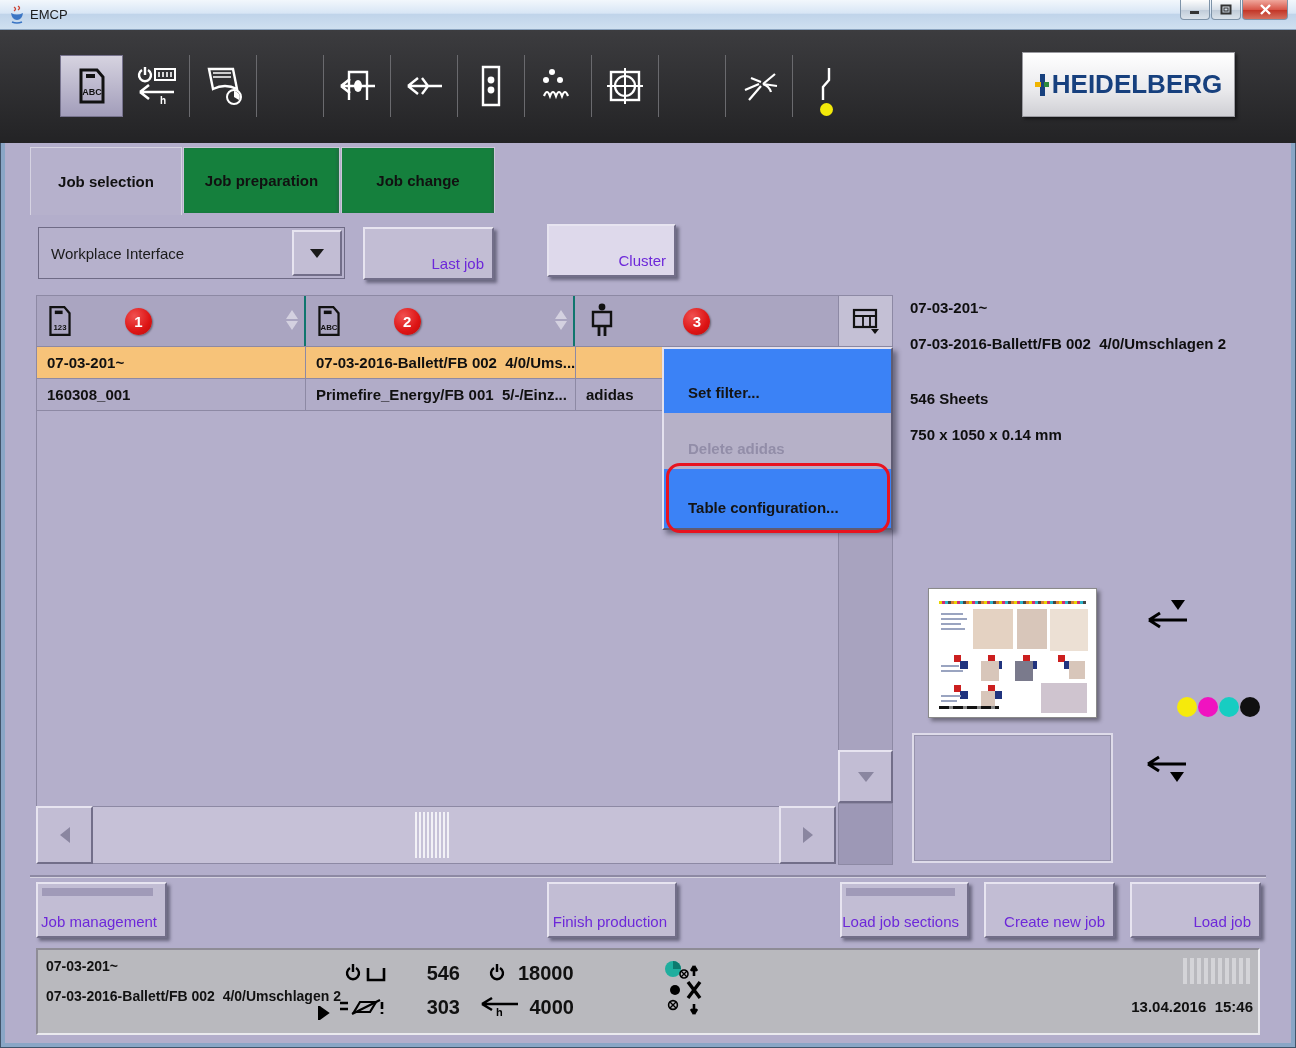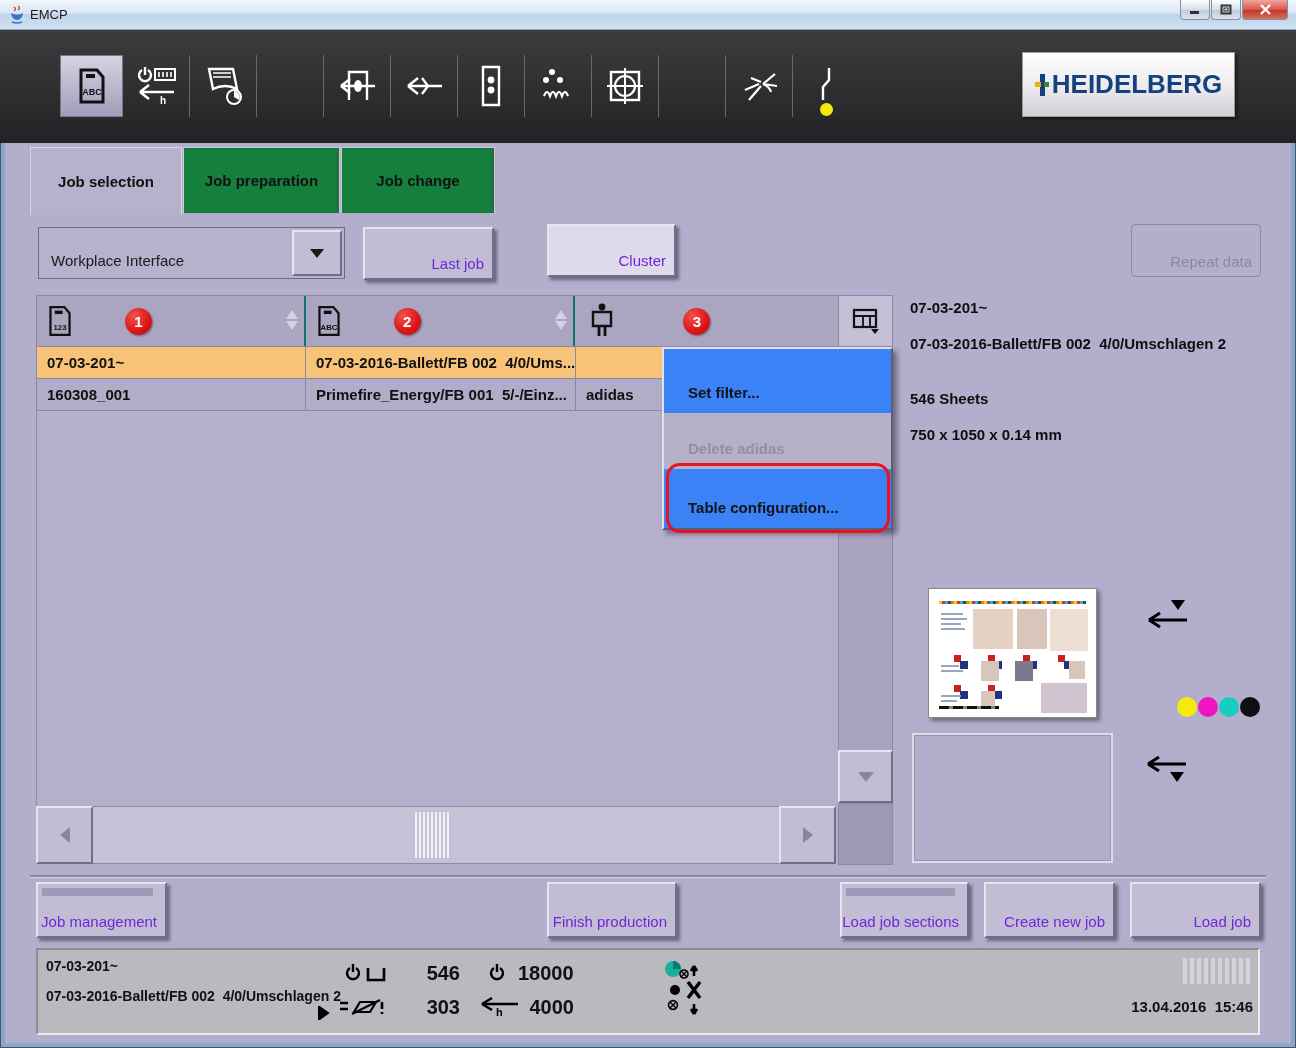--- a/index.html
+++ b/index.html
@@ -55,21 +55,21 @@
     border-right:2px solid #726e89;border-bottom:2px solid #726e89;
     box-shadow:3px 3px 3px rgba(35,35,55,.5);}
   .btn-label{position:absolute;right:8px;bottom:6px;font-size:15px;color:#6d28d9;}
   .btn-disabled{background:transparent;border:1px solid #8d89a4;color:#8d89a4;box-shadow:none;}
   .btn-disabled .btn-label{color:#8d89a4;}
   .btn-light{background:#ded9eb;}
   .btn-stripe{position:absolute;left:4px;top:4px;right:12px;height:8px;background:#a09ab8;}
 
   
   .dd{left:38px;top:227px;width:307px;height:52px;border:1px solid #6f6b86;background:#b6b1cc;}
-  .dd-label{position:absolute;left:12px;bottom:9px;font-size:15px;color:#1a1a1a;}
+  .dd-label{position:absolute;left:12px;bottom:16px;font-size:15px;color:#1a1a1a;}
   .dd-btn{position:absolute;right:2px;top:2px;width:50px;height:46px;background:#c2bdd4;
     border-top:2px solid #e7e4f0;border-left:2px solid #e7e4f0;
     border-right:2px solid #726e89;border-bottom:2px solid #726e89;
     display:flex;align-items:center;justify-content:center;}
   .caret-down{width:0;height:0;border-left:7px solid transparent;border-right:7px solid transparent;
     border-top:9px solid #1a1a1a;}
 
   
   .thead{left:36px;top:295px;width:802px;height:52px;background:#aaa5c1;display:flex;
     border:1px solid #8d89a4;border-right:none;}
@@ -276,23 +276,20 @@
     <div class="dd-btn">
         <span class="caret-down"></span>
       </div>
   </div>
   <div class="abs btn3d" style="left:363px;top:227px;width:131px;height:53px;">
     <span class="btn-label">Last job</span>
   </div>
   <div class="abs btn3d btn-light" style="left:547px;top:224px;width:129px;height:53px;">
     <span class="btn-label">Cluster</span>
   </div>
-  <div class="abs btn-disabled" style="left:1131px;top:224px;width:130px;height:53px;position:absolute;border-radius:4px;">
-    <span class="btn-label">Repeat data</span>
-  </div>
 
   <div class="abs thead">
     <div class="thcell" style="width:269px;">
       <svg width="26" height="32" viewBox="0 0 30 36" style="margin-left:10px;">
         <path d="M4 2 h16 l6 7 v25 h-22 z" fill="none" stroke="#111" stroke-width="2.6"></path>
         <rect x="9" y="6" width="9" height="4" fill="#111"></rect>
         <text x="15" y="28" font-size="9" font-weight="bold" text-anchor="middle" fill="#111">123</text>
       </svg>
       <span class="badge">1</span>
       <span class="sorter">

